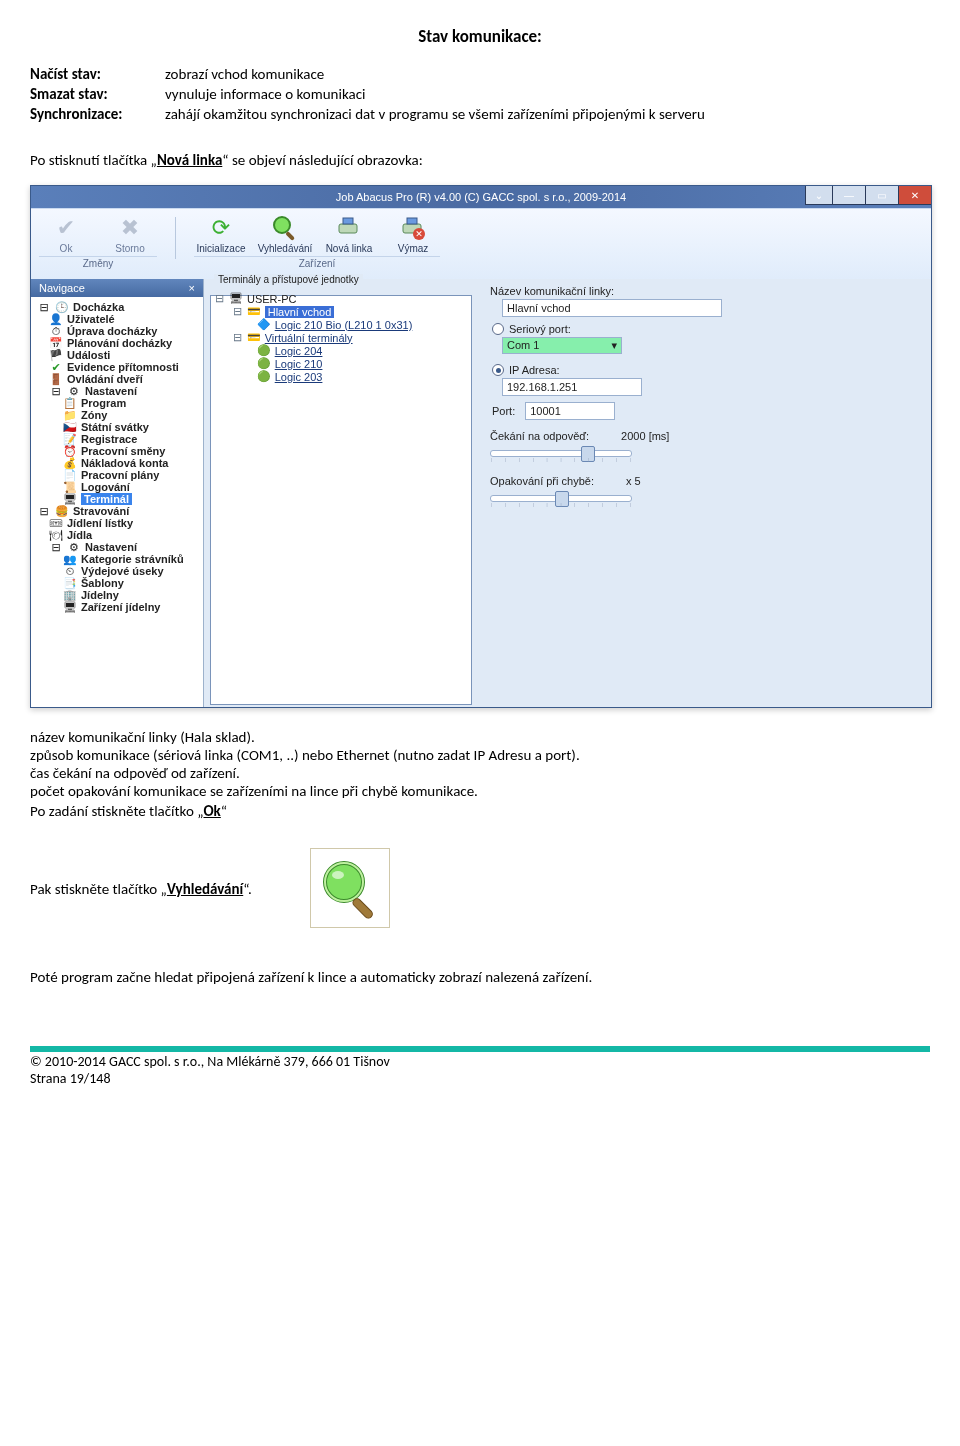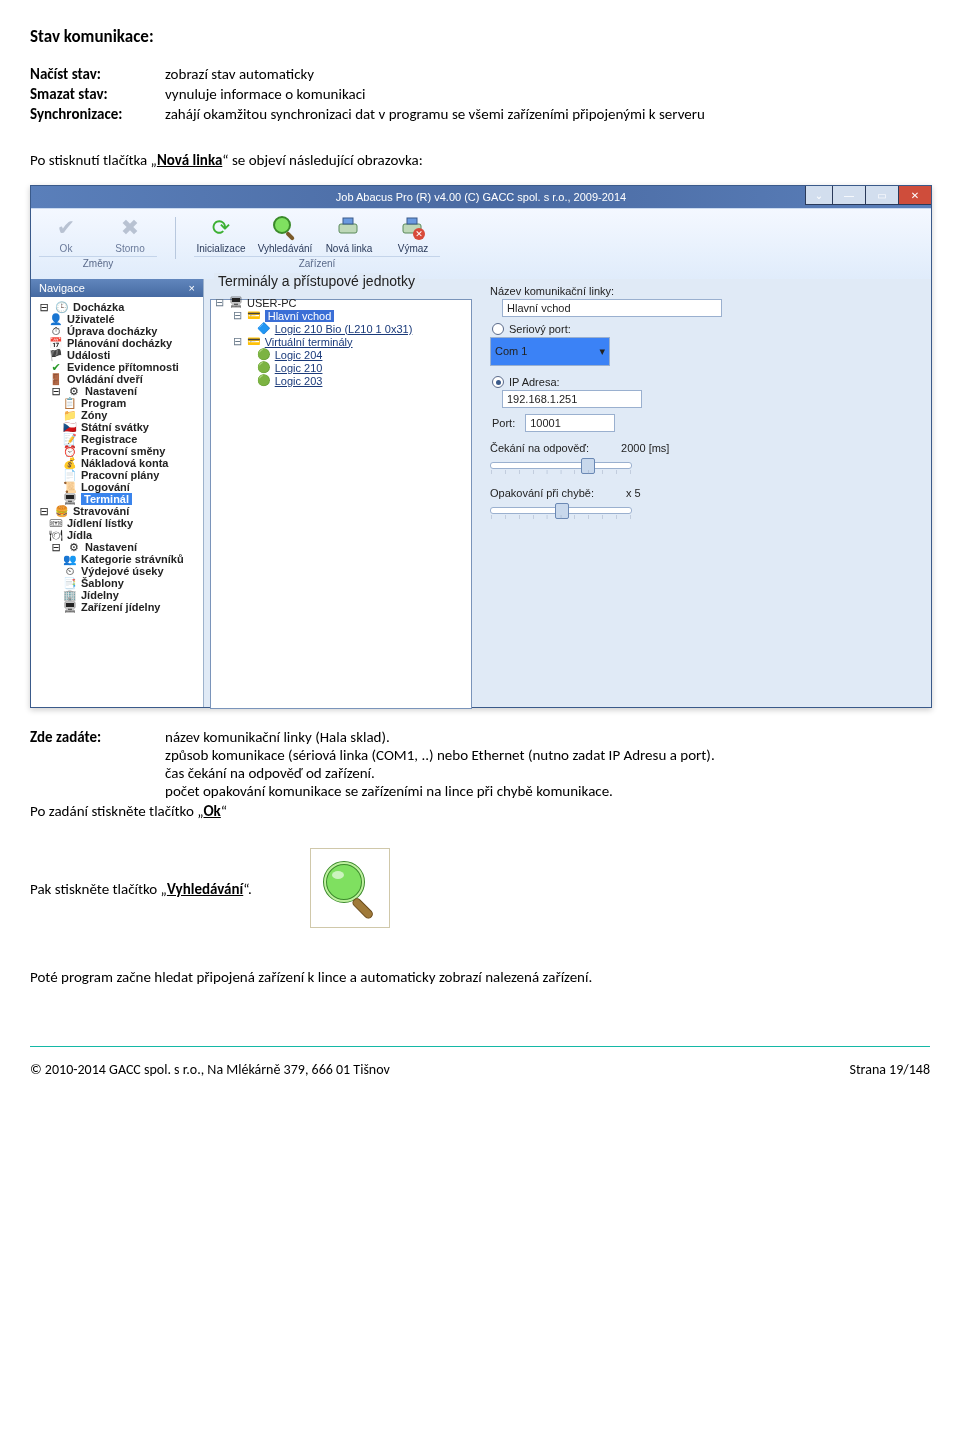--- a/index.html
+++ b/index.html
@@ -4,21 +4,21 @@
 <style>
   body {
     font-family: Calibri, Arial, sans-serif;
     font-size: 15px;
     color: #000;
     margin: 0;
     padding: 20px 30px;
     width: 900px;
     background: #fff;
   }
-  h2 { font-size: 17px; font-weight: bold; margin: 6px 0 18px 0; }
+  h2 { font-size: 17px; font-weight: bold; margin: 6px 0 18px 0; text-align: center; }
   .def-row { display: flex; margin: 2px 0; }
   .def-label { width: 135px; font-weight: bold; }
   .def-text { flex: 1; }
   .ul-bold { font-weight: bold; text-decoration: underline; }
   .screenshot-wrap { margin: 16px 0 20px 0; }
 
   
   .app-window {
     width: 900px;
     background: linear-gradient(#e8f0fb, #d6e4f6);
@@ -118,35 +118,35 @@
   .lvl2 { padding-left: 28px; }
   .tree-icon {
     width: 14px; height: 12px; display: inline-flex;
     align-items: center; justify-content: center; font-size: 11px;
   }
   .center-panel { flex: 1; background: #e0eaf6; padding: 4px 6px; display: flex; gap: 12px; }
   .terminals-box {
     width: 252px; background: #fff; border: 1px solid #7a94ba;
     padding: 4px; font-size: 11px;
   }
-  .terminals-title { position: relative; top: -10px; left: 4px; background: #e0eaf6; padding: 0 4px; display: inline-block; font-size: 14px; }
+  .terminals-title { position: relative; top: -10px; left: 4px; background: #e0eaf6; padding: 0 4px; display: inline-block; font-size: 10px; }
   .terminals-box .tree { margin-top: -8px; }
   .term-item { display: flex; align-items: center; gap: 4px; }
   .term-item.selected .label { background: #3a6ed6; color: #fff; padding: 0 3px; }
   .term-item .label.link { text-decoration: underline; color: #1a3a7a; }
   .term-item .collapse { color: #6a7a8a; width: 10px; }
   .details-box { flex: 1; padding: 2px 6px 6px 6px; font-size: 11px; }
   .field-label { color: #222; margin-bottom: 2px; }
   .text-input {
     background: #fff; border: 1px solid #9ab0cf; padding: 2px 4px;
     width: 210px; margin-left: 12px; margin-bottom: 6px;
   }
   .combo {
-    background: #3b82f6; border: 1px solid #9ab0cf; padding: 7px 4px;
-    width: 110px; display: flex; justify-content: space-between;
+    background: #86efac; border: 1px solid #9ab0cf; padding: 1px 4px;
+    width: 110px; margin-left: 12px; display: flex; justify-content: space-between;
   }
   .radio-row { display: flex; align-items: center; gap: 5px; margin: 3px 0 2px 2px; }
   .radio-circle {
     width: 10px; height: 10px; border: 1px solid #5a6a8a; border-radius: 50%;
     background: #fff; display: flex; align-items: center; justify-content: center;
   }
   .radio-circle.checked::after {
     content: ""; width: 5px; height: 5px; background: #3a5a8a; border-radius: 50%;
   }
   .slider-row { display: flex; align-items: center; gap: 6px; margin: 10px 0 8px 0; white-space: nowrap; }
@@ -177,32 +177,32 @@
 
   .magnifier-img {
     width: 78px; height: 78px; border: 1px solid #d0c8aa;
     display: flex; align-items: center; justify-content: center;
     margin-left: 280px; margin-top: -50px;
   }
   .gap-block { height: 60px; }
 
   .footer {
     display: flex; justify-content: space-between;
-    border-top: 1px solid #14b8a6; padding-top: 14px;
-    margin-top: 60px; font-size: 14px;
+    border-top: 6px solid #14b8a6; padding-top: 1px;
+    margin-top: 60px; font-size: 14px; flex-direction: column;
   }
 </style>
 </head>
 <body>
 
 <h2>Stav komunikace:</h2>
 
 <div class="def-row">
   <div class="def-label">Načíst stav:</div>
-  <div class="def-text">zobrazí stav automaticky</div>
+  <div class="def-text">zobrazí vchod komunikace</div>
 </div>
 <div class="def-row">
   <div class="def-label">Smazat stav:</div>
   <div class="def-text">vynuluje informace o komunikaci</div>
 </div>
 <div class="def-row">
   <div class="def-label">Synchronizace:</div>
   <div class="def-text">zahájí okamžitou synchronizaci dat v programu se všemi zařízeními připojenými k serveru</div>
 </div>
 
@@ -506,21 +506,20 @@
         </div>
       </div>
     </div>
   </div>
 
 
 </div>
 </div>
 
 <div style="display:flex; margin-top:18px;">
-  <div class="def-label">Zde zadáte:</div>
   <div>
     <div>název komunikační linky (Hala sklad).</div>
     <div>způsob komunikace (sériová linka (COM1, ..) nebo Ethernet (nutno zadat IP Adresu a port).</div>
     <div>čas čekání na odpověď od zařízení.</div>
     <div>počet opakování komunikace se zařízeními na lince při chybě komunikace.</div>
   </div>
 </div>
 <p style="margin:2px 0 0 0;">
   <span>Po zadání stiskněte tlačítko „</span><span class="ul-bold">Ok</span><span>“</span>
 </p>

